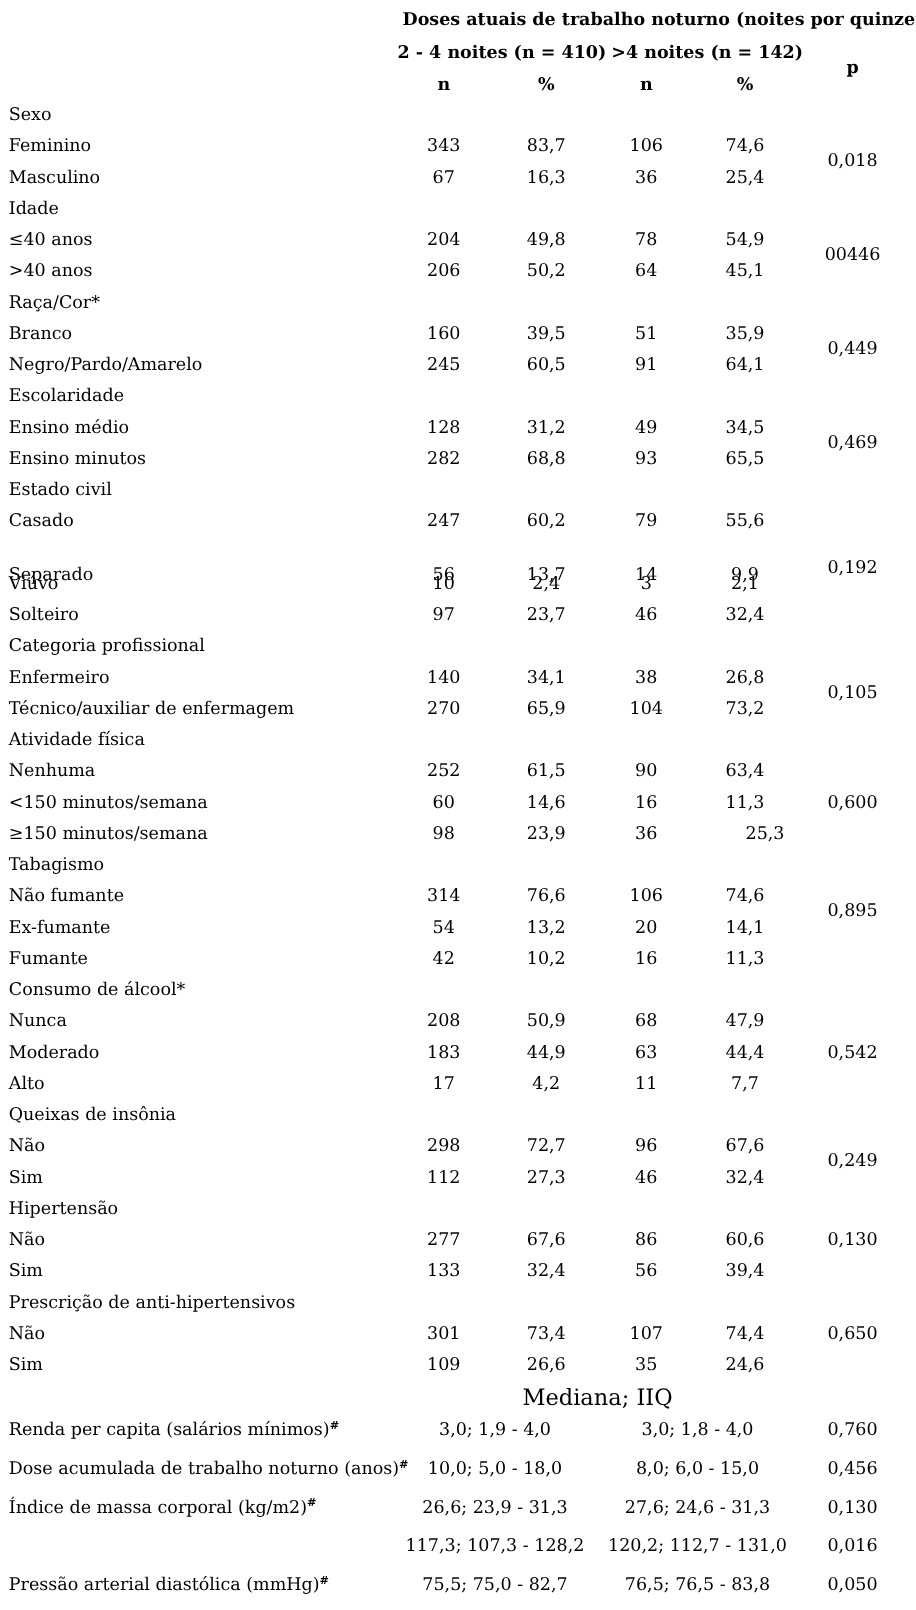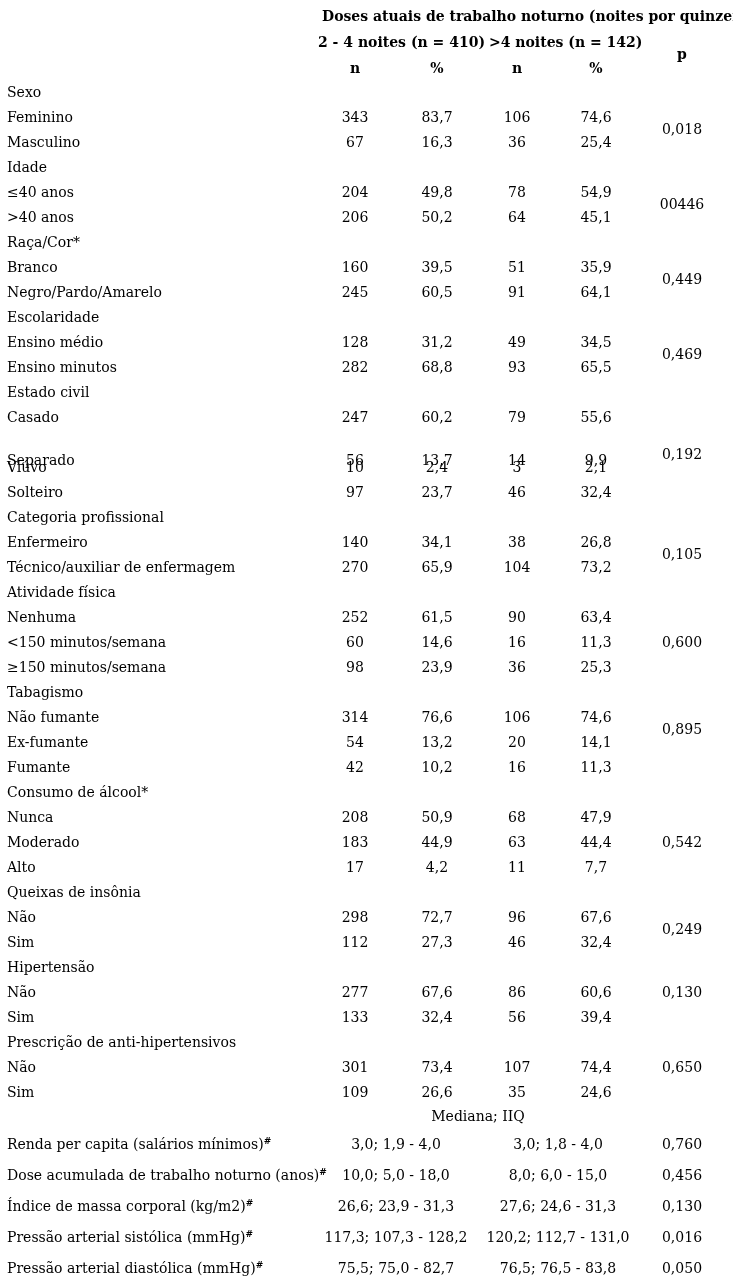--- a/index.html
+++ b/index.html
@@ -8,21 +8,21 @@
     font-family: "DejaVu Serif", "Liberation Serif", serif;
     color: #000; font-size: 14px;
   }
   .hdr { position: absolute; font-weight: bold; white-space: nowrap; font-size: 14px; }
   .row { position: absolute; left: 0; width: 733px; height: 25px; }
   .cell { position: absolute; top: 0; line-height: 25px; white-space: nowrap; font-size: 14px; font-family: "DejaVu Serif", serif; }
   .lbl { left: 7px; }
   .c { transform: translateX(-50%); text-align: center; }
   .pv { position: absolute; white-space: nowrap; transform: translate(-50%, -50%); font-size: 14px; }
   sup { font-size: 9px; font-weight: bold; vertical-align: top; position: relative; top: -3px; }
-  .mid { position: absolute; transform: translateX(-50%); white-space: nowrap; font-size: 14px; }
+  .mid { position: absolute; transform: translateX(-50%); white-space: nowrap; font-size: 18px; }
 </style>
 </head>
 <body>
 
 <div>
   <div class="hdr" style="left:322px; top:8px;">Doses atuais de trabalho noturno (noites por quinzenas)</div>
   <div class="hdr" style="left:318px; top:34px;">2 - 4 noites (n = 410)</div>
   <div class="hdr" style="left:489px; top:34px;">&gt;4 noites (n = 142)</div>
   <div class="hdr" style="left:355px; top:60px; transform:translateX(-50%);">n</div>
   <div class="hdr" style="left:437px; top:60px; transform:translateX(-50%);">%</div>
@@ -163,21 +163,21 @@
       <span class="cell c" style="left: 355px;">60</span>
       <span class="cell c" style="left: 437px;">14,6</span>
       <span class="cell c" style="left: 517px;">16</span>
       <span class="cell c" style="left: 596px;">11,3</span>
     </div>
     <div class="row" style="top: 655px;">
       <span class="cell lbl">≥150 minutos/semana</span>
       <span class="cell c" style="left: 355px;">98</span>
       <span class="cell c" style="left: 437px;">23,9</span>
       <span class="cell c" style="left: 517px;">36</span>
-      <span class="cell c" style="left: 596px;">25,3</span>
+      <span class="cell c" style="left: 612px;">25,3</span>
     </div>
     <div class="row" style="top: 680px;">
       <span class="cell lbl">Tabagismo</span>
     </div>
     <div class="row" style="top: 705px;">
       <span class="cell lbl">Não fumante</span>
       <span class="cell c" style="left: 355px;">314</span>
       <span class="cell c" style="left: 437px;">76,6</span>
       <span class="cell c" style="left: 517px;">106</span>
       <span class="cell c" style="left: 596px;">74,6</span>
@@ -302,21 +302,20 @@
       <span class="cell c" style="left: 558px;">8,0; 6,0 - 15,0</span>
       <span class="cell c" style="left: 682px;">0,456</span>
     </div>
     <div class="row" style="top: 1194px;">
       <span class="cell lbl"><span>Índice de massa corporal (kg/m2)</span><sup>#</sup></span>
       <span class="cell c" style="left: 396px;">26,6; 23,9 - 31,3</span>
       <span class="cell c" style="left: 558px;">27,6; 24,6 - 31,3</span>
       <span class="cell c" style="left: 682px;">0,130</span>
     </div>
     <div class="row" style="top: 1225px;">
-      <span class="cell lbl"><span>Pressão arterial sistólica (mmHg)</span><sup>#</sup></span>
       <span class="cell c" style="left: 396px;">117,3; 107,3 - 128,2</span>
       <span class="cell c" style="left: 558px;">120,2; 112,7 - 131,0</span>
       <span class="cell c" style="left: 682px;">0,016</span>
     </div>
     <div class="row" style="top: 1256px;">
       <span class="cell lbl"><span>Pressão arterial diastólica (mmHg)</span><sup>#</sup></span>
       <span class="cell c" style="left: 396px;">75,5; 75,0 - 82,7</span>
       <span class="cell c" style="left: 558px;">76,5; 76,5 - 83,8</span>
       <span class="cell c" style="left: 682px;">0,050</span>
     </div>

